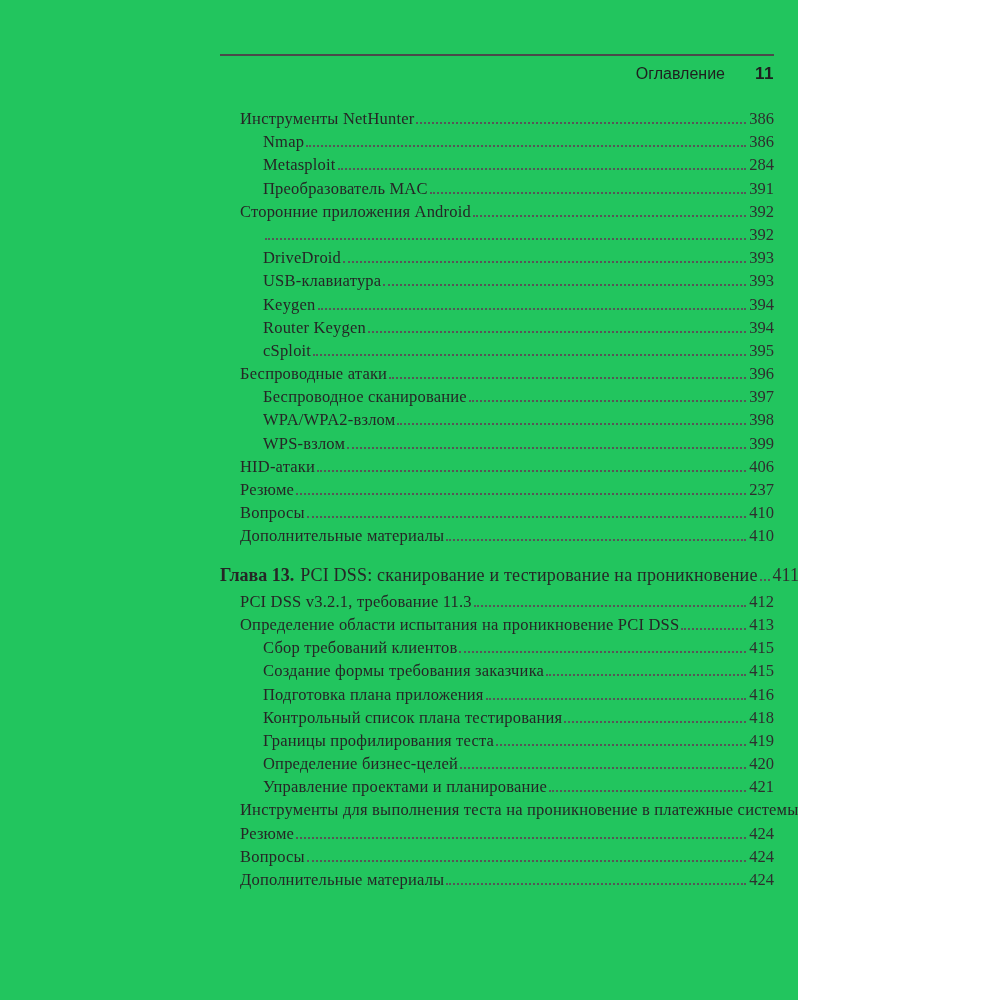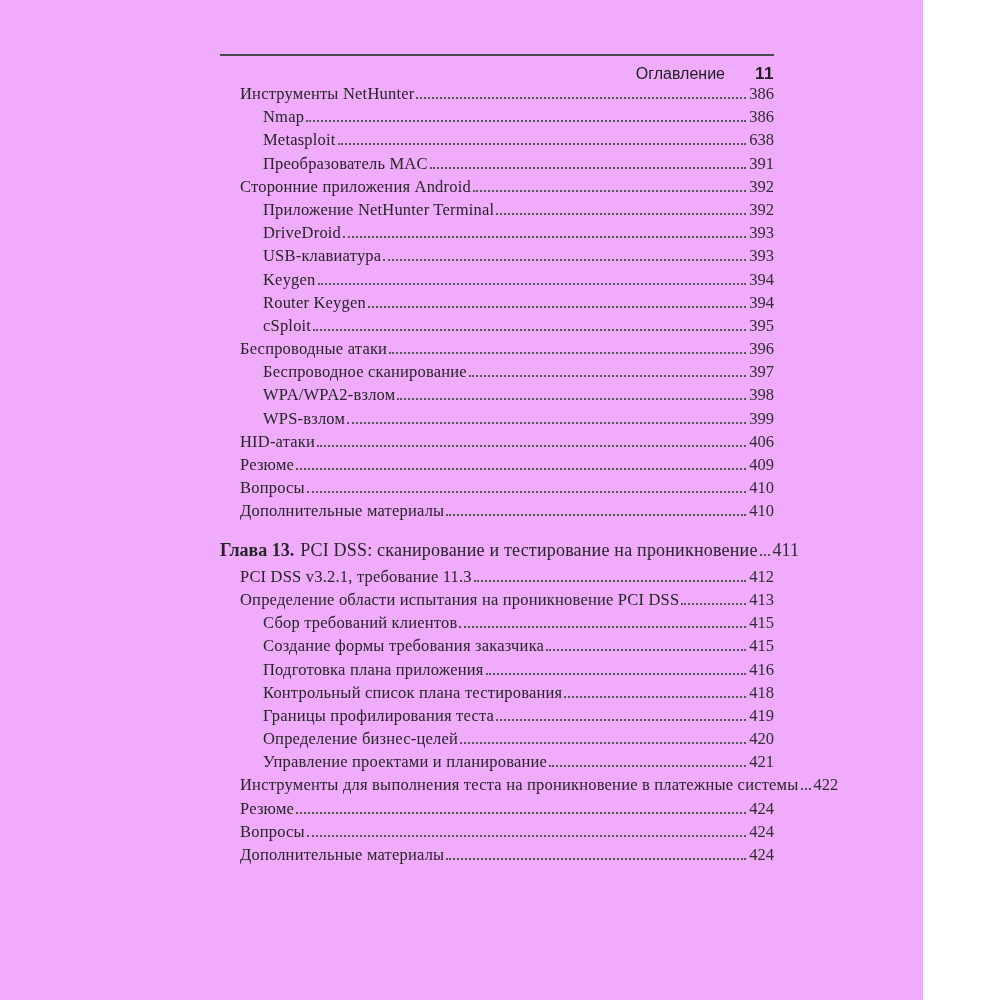--- a/index.html
+++ b/index.html
@@ -1,32 +1,32 @@
 <!DOCTYPE html>
 <html><head>
 <meta charset="utf-8">
 <style>
   html,body{margin:0;padding:0;background:#ffffff;}
   .page{
-    width:923px;height:1000px;
-    background:#f0abfc;
+    width:798px;height:1000px;
+    background:#22c55e;
     position:relative;
     font-family:"Liberation Serif","DejaVu Serif",serif;
     color:#262626;
     overflow:hidden;
   }
   .content{position:absolute;left:220px;top:54px;width:554px;}
   .rule{border-top:2px solid #4a4a4a;height:0;}
   .running-head{
     display:flex;justify-content:flex-end;align-items:baseline;gap:30px;
     font-family:"Liberation Sans","DejaVu Sans",sans-serif;
     font-size:16px;color:#1f1f1f;margin-top:8px;
   }
   .running-head .pagenum{font-weight:bold;font-size:17px;letter-spacing:.5px;}
-  .toc{}
+  .toc{margin-top:25px;}
   .row{display:flex;align-items:baseline;height:23.2px;font-size:16.5px;white-space:nowrap;}
   .row.l1{padding-left:20px;}
   .row.l2{padding-left:43px;}
   .row.l0{margin-top:15px;margin-bottom:4px;font-size:18px;text-align:center;}
   .prefix{font-weight:bold;margin-right:6px;}
   .label{letter-spacing:.2px;}
   .leader{
     flex:1;height:0;min-width:10px;
     border-bottom:2px dotted #565656;
     margin:0 2px;
@@ -50,34 +50,33 @@
           <span class="page-num">386</span>
         </div>
         <div class="row l2">
           <span class="label">Nmap</span>
           <span class="leader"></span>
           <span class="page-num">386</span>
         </div>
         <div class="row l2">
           <span class="label">Metasploit</span>
           <span class="leader"></span>
-          <span class="page-num">638</span>
+          <span class="page-num">284</span>
         </div>
         <div class="row l2">
           <span class="label">Преобразователь MAC</span>
           <span class="leader"></span>
           <span class="page-num">391</span>
         </div>
         <div class="row l1">
           <span class="label">Сторонние приложения Android</span>
           <span class="leader"></span>
           <span class="page-num">392</span>
         </div>
         <div class="row l2">
-          <span class="label">Приложение NetHunter Terminal</span>
           <span class="leader"></span>
           <span class="page-num">392</span>
         </div>
         <div class="row l2">
           <span class="label">DriveDroid</span>
           <span class="leader"></span>
           <span class="page-num">393</span>
         </div>
         <div class="row l2">
           <span class="label">USB-клавиатура</span>
@@ -120,21 +119,21 @@
           <span class="page-num">399</span>
         </div>
         <div class="row l1">
           <span class="label">HID-атаки</span>
           <span class="leader"></span>
           <span class="page-num">406</span>
         </div>
         <div class="row l1">
           <span class="label">Резюме</span>
           <span class="leader"></span>
-          <span class="page-num">409</span>
+          <span class="page-num">237</span>
         </div>
         <div class="row l1">
           <span class="label">Вопросы</span>
           <span class="leader"></span>
           <span class="page-num">410</span>
         </div>
         <div class="row l1">
           <span class="label">Дополнительные материалы</span>
           <span class="leader"></span>
           <span class="page-num">410</span>

